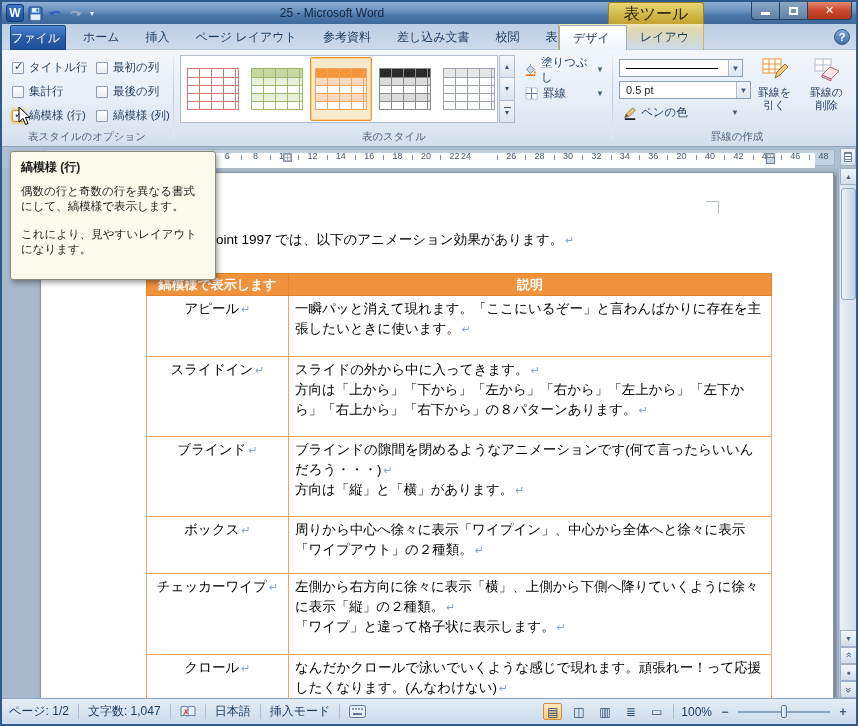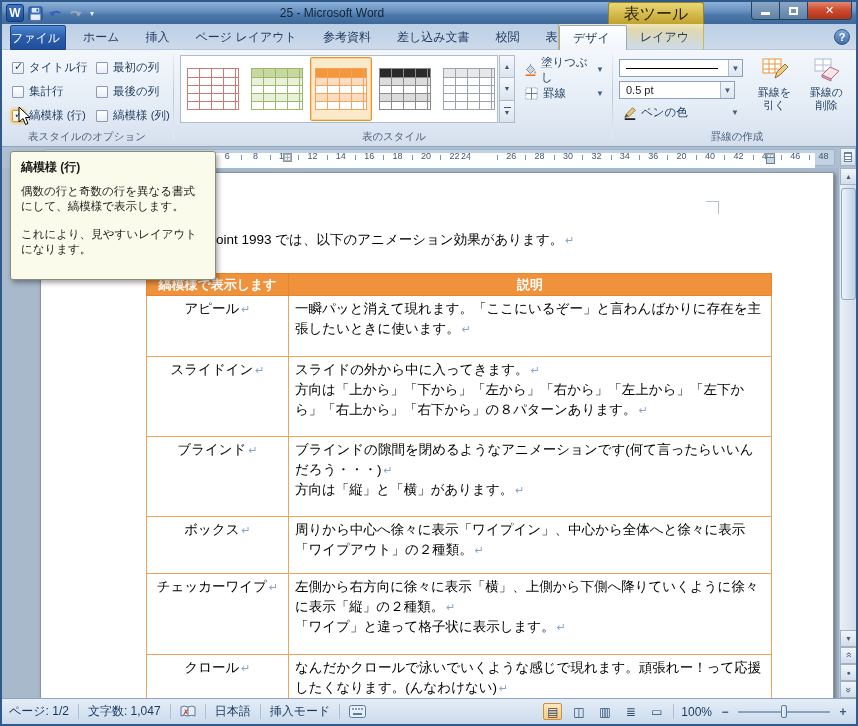--- a/index.html
+++ b/index.html
@@ -322,21 +322,21 @@
       <span>罫線</span>
         <span class="caret">▼</span>
     </div>
     <div class="grp-label" style="left:178px;width:428px">表のスタイル</div>
     <div class="vsep" style="left:610px"></div>
 
     <div class="combo" style="left:617px;top:9px;width:124px">
       <span class="line-sample"></span>
       <span class="caret-strip">▼</span>
     </div>
-    <div class="combo" style="left:617px;top:31px;width:116px">
+    <div class="combo" style="left:617px;top:31px;width:132px">
       <span style="margin-left:6px">0.5 pt</span>
       <span class="caret-strip">▼</span>
     </div>
     <div class="rib-btn" style="left:617px;top:53px;width:124px;height:19px">
       <svg width="14" height="14" viewBox="0 0 16 16">
           <path d="M2 13 L4 9 L11 2 L14 5 L7 12 Z" fill="#e8c87a" stroke="#8a7040"></path>
           <path d="M2 13 L4 9 L6 11 Z" fill="#4a4a4a"></path>
           <rect x="2" y="14" width="12" height="2" fill="#202020"></rect>
         </svg>
       <span>ペンの色</span>
@@ -427,21 +427,21 @@
     <span class="tbl-marker" style="left:764px"></span>
     <span class="rindent"></span>
     <div class="ruler-toggle">
         <span class="glyph"></span>
       </div>
   </div>
 
   <div class="docarea">
     <div class="page">
       <div class="corner-mark"></div>
-      <div class="intro"><span>oint 1993 では、以下のアニメーション効果があります。</span><span class="pmark">↵</span></div>
+      <div class="intro"><span>oint 1997 では、以下のアニメーション効果があります。</span><span class="pmark">↵</span></div>
       <table class="doc-table">
         <thead>
           <tr>
             <th class="h-effect">縞模様で表示します</th>
             <th>説明</th>
           </tr>
         </thead>
         <tbody>
             <tr>
               <td class="cell-effect">

